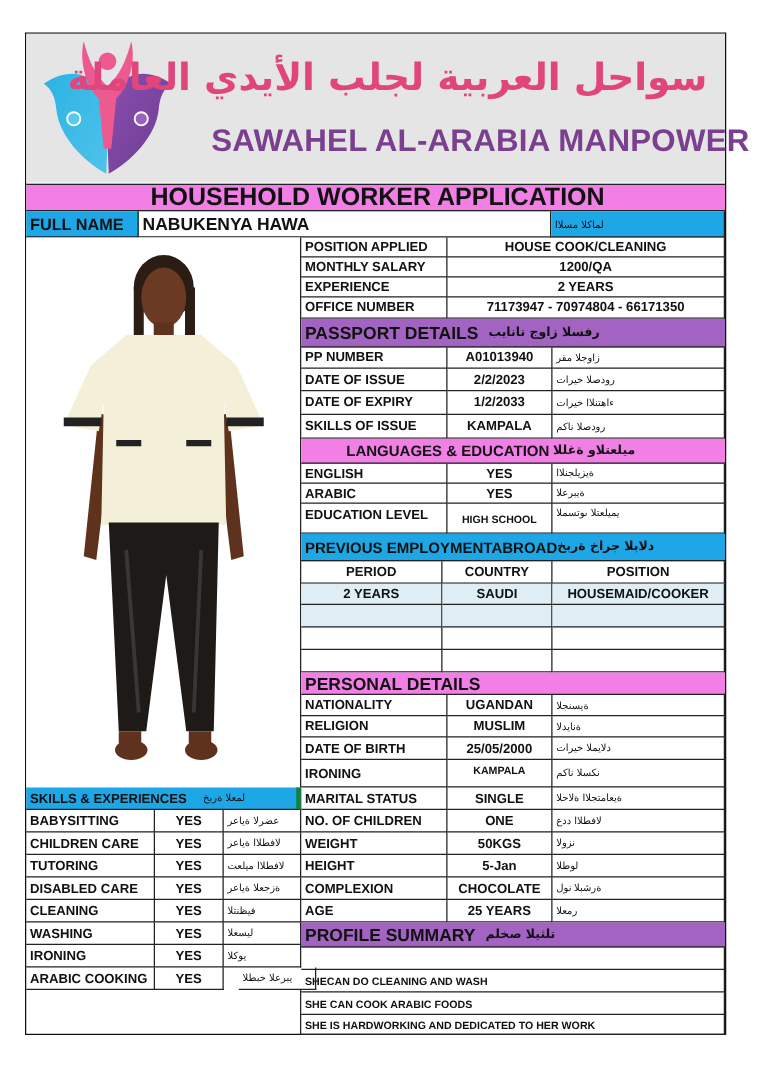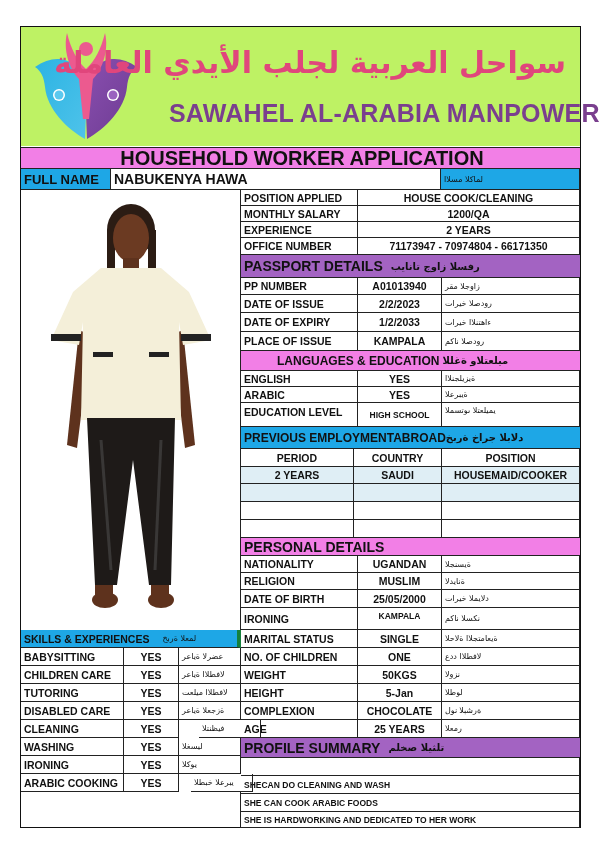--- a/index.html
+++ b/index.html
@@ -1,19 +1,19 @@
 <!DOCTYPE html>
 <html><head>
 <meta charset="utf-8">
 <style>
   html, body { margin:0; padding:0; background:#ffffff; }
   body { width:613px; height:853px; position:relative; overflow:hidden; font-family:"Liberation Sans", sans-serif; color:#111; }
   .abs { position:absolute; box-sizing:border-box; }
   .frame { left:20px; top:26px; width:561px; height:802px; border:1.5px solid #111; }
-  .logo-box { left:21px; top:27px; width:559px; height:119px; background:#bef264; }
+  .logo-box { left:21px; top:27px; width:559px; height:119px; background:#e5e5e5; }
   .ar-title { font-family:"DejaVu Sans", sans-serif; color:#e0467c; font-size:30px; font-weight:bold; direction:rtl; white-space:nowrap; }
   .en-title { color:#7a3f8e; font-size:25px; font-weight:bold; letter-spacing:0.2px; white-space:nowrap; }
   .cell { position:absolute; box-sizing:border-box; border-right:1px solid #222; border-bottom:1px solid #222; font-size:10.5px; font-weight:bold; display:flex; align-items:center; padding:0 3px; white-space:nowrap; overflow:hidden; }
   .c { justify-content:center; }
   .r { justify-content:flex-end; font-family:"DejaVu Sans", sans-serif; font-weight:normal; font-size:8px; direction:rtl; }
   .hdr-pink { background:#f27fe6; }
   .hdr-purple { background:#a363c2; }
   .hdr-blue { background:#1ea7e6; }
   .row-light { background:#dfeef5; }
   .sec { position:absolute; box-sizing:border-box; border-bottom:1px solid #222; font-weight:bold; display:flex; align-items:center; padding-left:3px; white-space:nowrap; overflow:hidden; }
@@ -108,21 +108,21 @@
 <div>
   <div class="cell" style="left:241px;top:278px;width:117px;height:17px;">PP NUMBER</div>
   <div class="cell c" style="left:358px;top:278px;width:84px;height:17px;">A01013940</div>
   <div class="cell r" style="left:442px;top:278px;width:138px;height:17px;">زاوجلا مقر</div>
   <div class="cell" style="left:241px;top:295px;width:117px;height:18px;">DATE OF ISSUE</div>
   <div class="cell c" style="left:358px;top:295px;width:84px;height:18px;">2/2/2023</div>
   <div class="cell r" style="left:442px;top:295px;width:138px;height:18px;">رودصلا خيرات</div>
   <div class="cell" style="left:241px;top:313px;width:117px;height:19px;">DATE OF EXPIRY</div>
   <div class="cell c" style="left:358px;top:313px;width:84px;height:19px;">1/2/2033</div>
   <div class="cell r" style="left:442px;top:313px;width:138px;height:19px;">ءاهتنلاا خيرات</div>
-  <div class="cell" style="left:241px;top:332px;width:117px;height:19px;">PLACE OF ISSUE</div>
+  <div class="cell" style="left:241px;top:332px;width:117px;height:19px;">SKILLS OF ISSUE</div>
   <div class="cell c" style="left:358px;top:332px;width:84px;height:19px;">KAMPALA</div>
   <div class="cell r" style="left:442px;top:332px;width:138px;height:19px;">رودصلا ناكم</div>
 </div>
 
 <div class="sec hdr-pink" style="left:241px;top:351px;width:339px;height:20px;font-size:12px;padding-left:36px;">
   <span>LANGUAGES &amp; EDUCATION</span>
   <span class="ar" style="margin-left:3px;">ميلعتلاو ةغللا</span>
 </div>
 <div>
   <div class="cell" style="left:241px;top:371px;width:117px;height:16px;">ENGLISH</div>
@@ -234,21 +234,21 @@
   <div class="cell" style="left:21px;top:684px;width:103px;height:18px;">TUTORING</div>
   <div class="cell c" style="left:124px;top:684px;width:55px;height:18px;">YES</div>
   <div class="cell r" style="left:179px;top:684px;width:62px;height:18px;">لافطلاا ميلعت</div>
 
   <div class="cell" style="left:21px;top:702px;width:103px;height:18px;">DISABLED CARE</div>
   <div class="cell c" style="left:124px;top:702px;width:55px;height:18px;">YES</div>
   <div class="cell r" style="left:179px;top:702px;width:62px;height:18px;">ةزجعلا ةياعر</div>
 
   <div class="cell" style="left:21px;top:720px;width:103px;height:18px;">CLEANING</div>
   <div class="cell c" style="left:124px;top:720px;width:55px;height:18px;">YES</div>
-  <div class="cell r" style="left:179px;top:720px;width:62px;height:18px;margin-left:20px;">فيظنتلا</div>
+  <div class="cell r" style="left:179px;top:720px;width:62px;height:18px;">فيظنتلا</div>
 
   <div class="cell" style="left:21px;top:738px;width:103px;height:18px;">WASHING</div>
   <div class="cell c" style="left:124px;top:738px;width:55px;height:18px;">YES</div>
   <div class="cell r" style="left:179px;top:738px;width:62px;height:18px;">ليسغلا</div>
 
   <div class="cell" style="left:21px;top:756px;width:103px;height:18px;">IRONING</div>
   <div class="cell c" style="left:124px;top:756px;width:55px;height:18px;">YES</div>
   <div class="cell r" style="left:179px;top:756px;width:62px;height:18px;">يوكلا</div>
 
   <div class="cell" style="left:21px;top:774px;width:103px;height:18px;">ARABIC COOKING</div>

